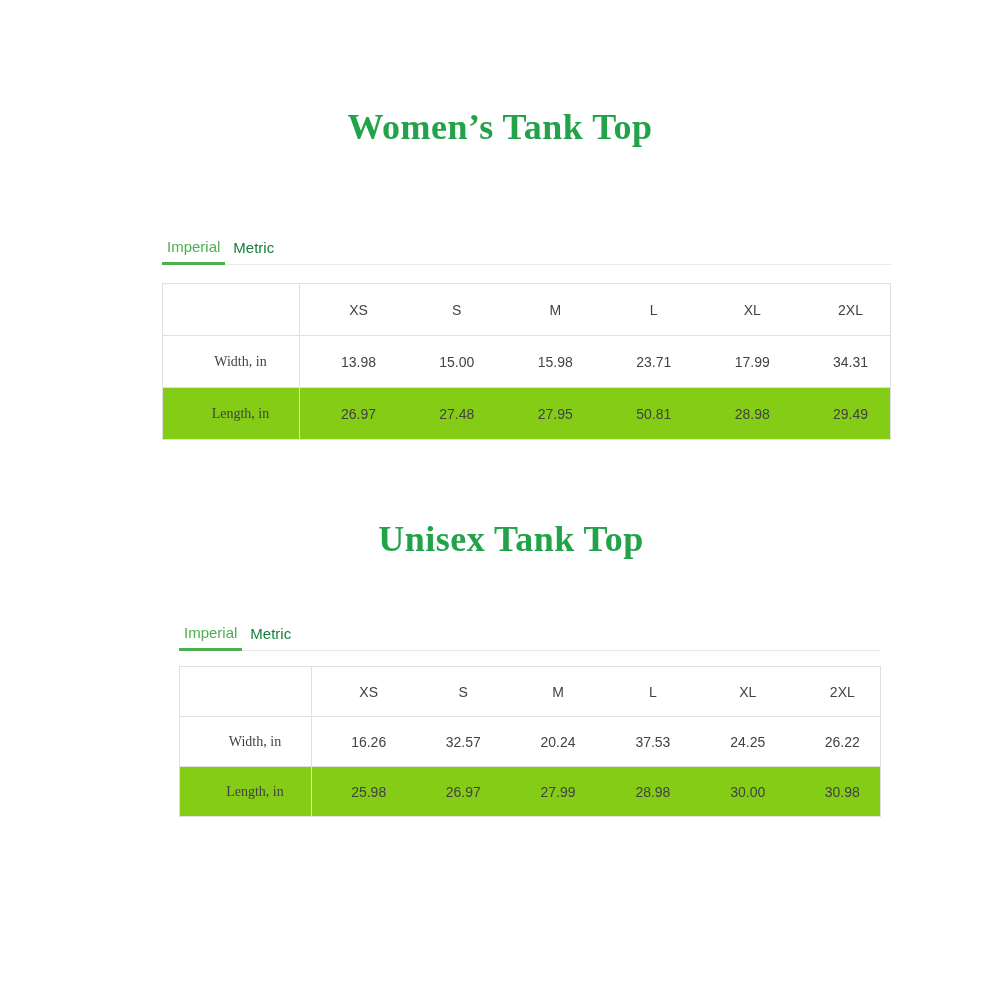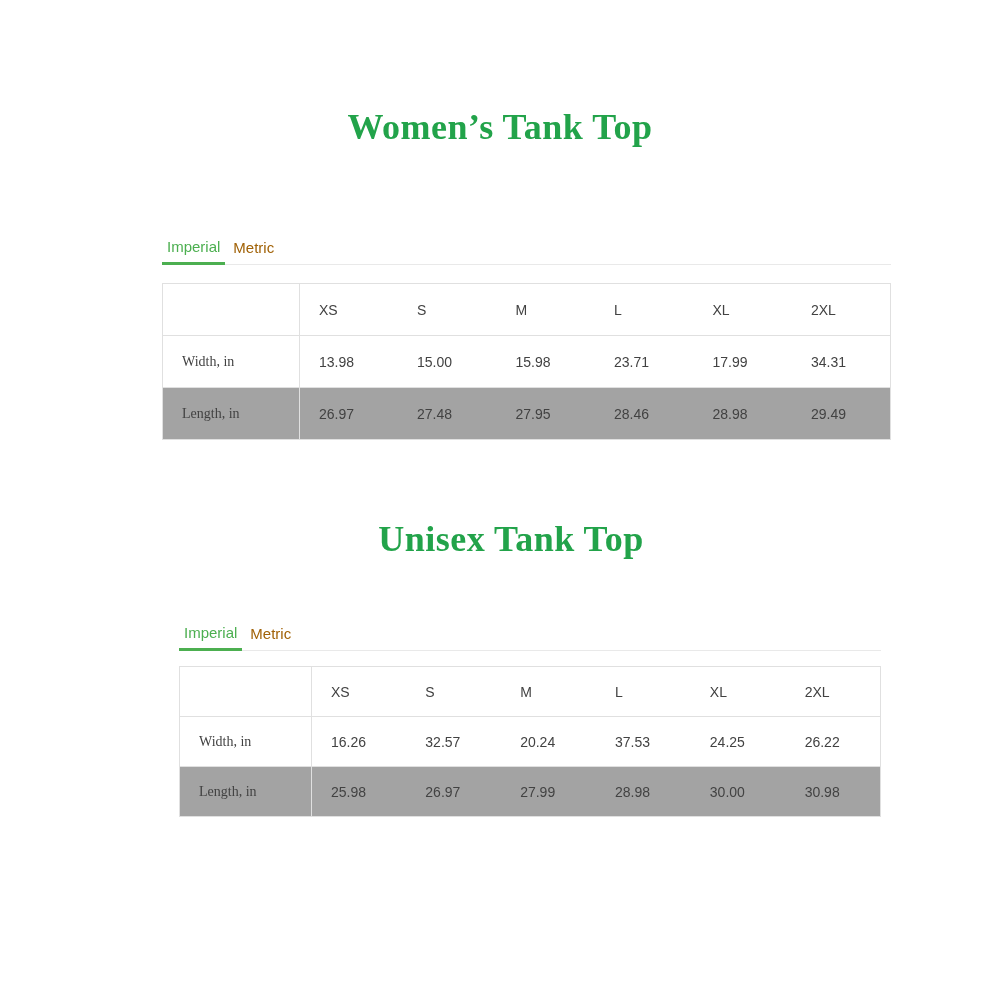--- a/index.html
+++ b/index.html
@@ -29,21 +29,21 @@
     position: absolute;
     display: flex;
     align-items: flex-end;
     height: 34px;
     border-bottom: 1px solid #e9e9e9;
   }
   #tabs-women { left: 162px; top: 231px; width: 729px; }
   #tabs-unisex { left: 179px; top: 617px; width: 702px; }
   .tab {
     font-size: 15px;
-    color: #a16207;
+    color: #15803d;
     padding: 0 5px 9px 5px;
     margin-bottom: -1px;
     cursor: pointer;
     white-space: nowrap;
   }
   .tab.active {
     color: #4caf50;
     border-bottom: 3px solid #4caf50;
     padding-bottom: 7px;
   }
@@ -55,36 +55,36 @@
     table-layout: fixed;
     background: #ffffff;
     font-size: 14px;
     color: #424242;
   }
   #table-women { left: 162px; top: 283px; width: 729px; }
   #table-unisex { left: 179px; top: 666px; width: 702px; }
   .size-table td, .size-table th {
     border-top: 1px solid #e0e0e0;
     border-bottom: 1px solid #e0e0e0;
-    text-align: left;
+    text-align: center;
     font-weight: 400;
     padding-left: 19px;
     white-space: nowrap;
   }
   .size-table tr { height: 52px; }
   #table-unisex tr { height: 50px; }
   .size-table td:first-child, .size-table th:first-child {
     border-left: 1px solid #e0e0e0;
     border-right: 1px solid #e0e0e0;
     font-family: Liberation Serif, serif;
   }
   .size-table td:last-child, .size-table th:last-child {
     border-right: 1px solid #e0e0e0;
   }
-  .size-table tr.alt { background: #a3a3a3; }
+  .size-table tr.alt { background: #84cc16; }
   #table-women col.label-col { width: 137px; }
   #table-unisex col.label-col { width: 132px; }
 </style>
 </head>
 <body>
 
 <div class="page">
 
   <h1 class="section-title" id="title-women">Women’s Tank Top</h1>
 
@@ -120,21 +120,21 @@
       <td>15.98</td>
       <td>23.71</td>
       <td>17.99</td>
       <td>34.31</td>
     </tr>
     <tr class="alt">
       <td>Length, in</td>
       <td>26.97</td>
       <td>27.48</td>
       <td>27.95</td>
-      <td>28.46</td>
+      <td>50.81</td>
       <td>28.98</td>
       <td>29.49</td>
     </tr>
   </tbody>
     </table>
 
   <h1 class="section-title" id="title-unisex">Unisex Tank Top</h1>
 
   <div class="tabs" id="tabs-unisex">
     <div class="tab active">Imperial</div>

